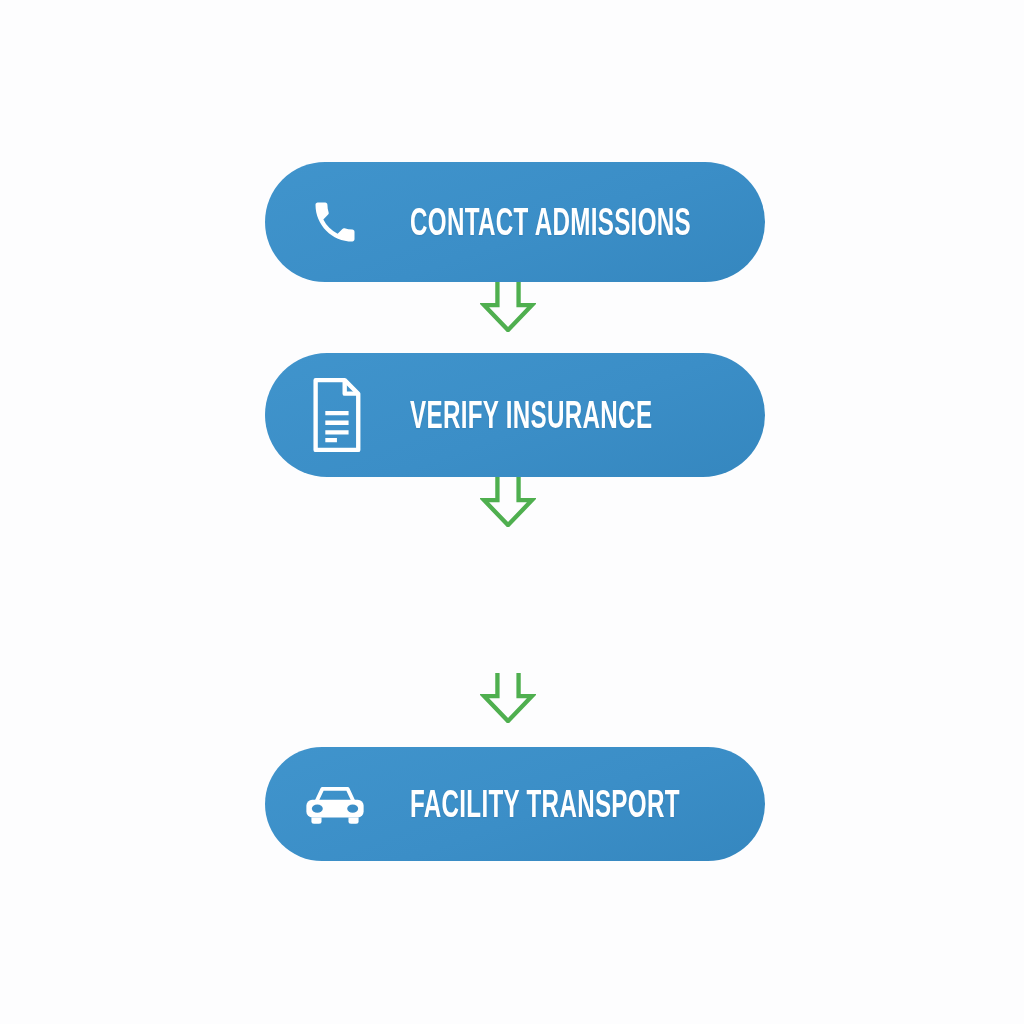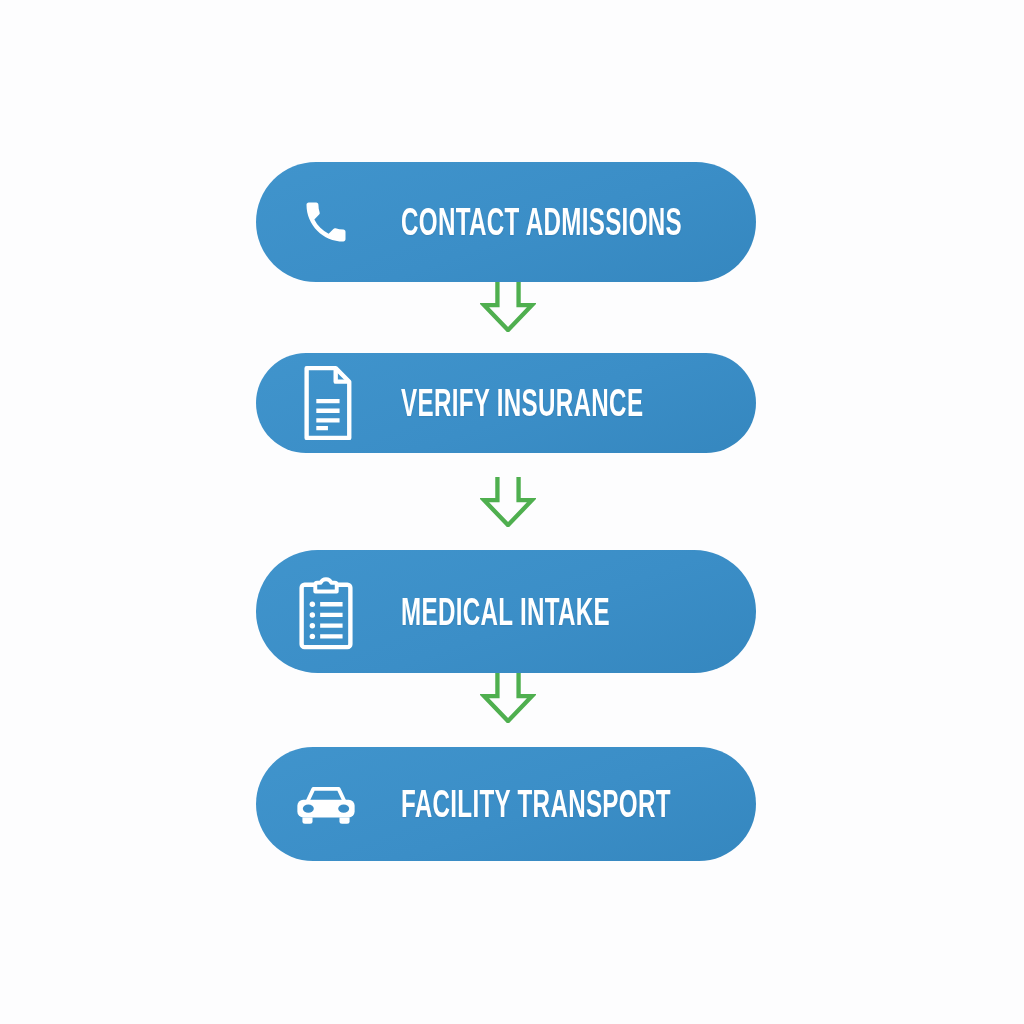--- a/index.html
+++ b/index.html
@@ -10,30 +10,30 @@
   .canvas {
     position: relative;
     width: 1024px;
     height: 1024px;
     background: var(--bg, #FDFDFE);
     overflow: hidden;
     font-family: "Liberation Sans", "DejaVu Sans", sans-serif;
   }
   .pill {
     position: absolute;
-    left: 256px;
+    left: 265px;
     width: 500px;
     background: linear-gradient(160deg, var(--blue-light, #4094CC) 0%, var(--blue, #3B8EC7) 55%, var(--blue-dark, #3587BF) 100%);
     border-radius: 999px;
     display: flex;
     align-items: center;
     text-align: center;
   }
   .pill.p1 { top: 162px; height: 120px; }
-  .pill.p2 { top: 353px; height: 100px; }
+  .pill.p2 { top: 353px; height: 124px; }
   .pill.p3 { top: 550px; height: 123px; }
   .pill.p4 { top: 747px; height: 114px; }
 
   .icon-box {
     position: absolute;
     left: 38px;
     top: 0;
     height: 100%;
     width: 64px;
     display: flex;
@@ -106,34 +106,20 @@
         <path class="ic-stroke" d="M22 38 H46 M22 48 H46 M22 58 H46 M22 66 H34"></path>
       </svg>
     </span>
     <span class="label">VERIFY INSURANCE</span>
   </div>
 
   <svg class="arrow a2" viewBox="0 0 56 52" aria-hidden="true">
     <path class="arrow-path" d="M17 0 V24 H3 L28 50 L53 24 H39 V0"></path>
   </svg>
 
-  <div class="pill p3">
-    <span class="icon-box">
-      <svg width="64" height="78" viewBox="0 0 64 80" aria-hidden="true">
-        <rect class="ic-stroke" x="7" y="12" width="50" height="64" rx="3"></rect>
-        <path class="ic-blue" stroke="var(--white, #FFFFFF)" stroke-width="4" stroke-linejoin="round" d="M21 19 v-7 a2 2 0 0 1 2 -2 h3.5 a6 6 0 0 1 11 0 H41 a2 2 0 0 1 2 2 v7 z"></path>
-        <circle class="ic-fill" cx="18" cy="32" r="2.8"></circle>
-        <circle class="ic-fill" cx="18" cy="43" r="2.8"></circle>
-        <circle class="ic-fill" cx="18" cy="54" r="2.8"></circle>
-        <circle class="ic-fill" cx="18" cy="65" r="2.8"></circle>
-        <path class="ic-stroke" stroke-width="5" d="M26 32 H49 M26 43 H49 M26 54 H49 M26 65 H49"></path>
-      </svg>
-    </span>
-    <span class="label">MEDICAL INTAKE</span>
-  </div>
 
   <svg class="arrow a3" viewBox="0 0 56 52" aria-hidden="true">
     <path class="arrow-path" d="M17 0 V24 H3 L28 50 L53 24 H39 V0"></path>
   </svg>
 
   <div class="pill p4">
     <span class="icon-box">
       <svg width="68" height="48" viewBox="0 0 76 52" aria-hidden="true">
         <path class="ic-stroke" stroke-linejoin="round" d="M16 23 L23 8 H53 L60 23"></path>
         <rect class="ic-fill" x="4" y="21" width="68" height="21" rx="7"></rect>

